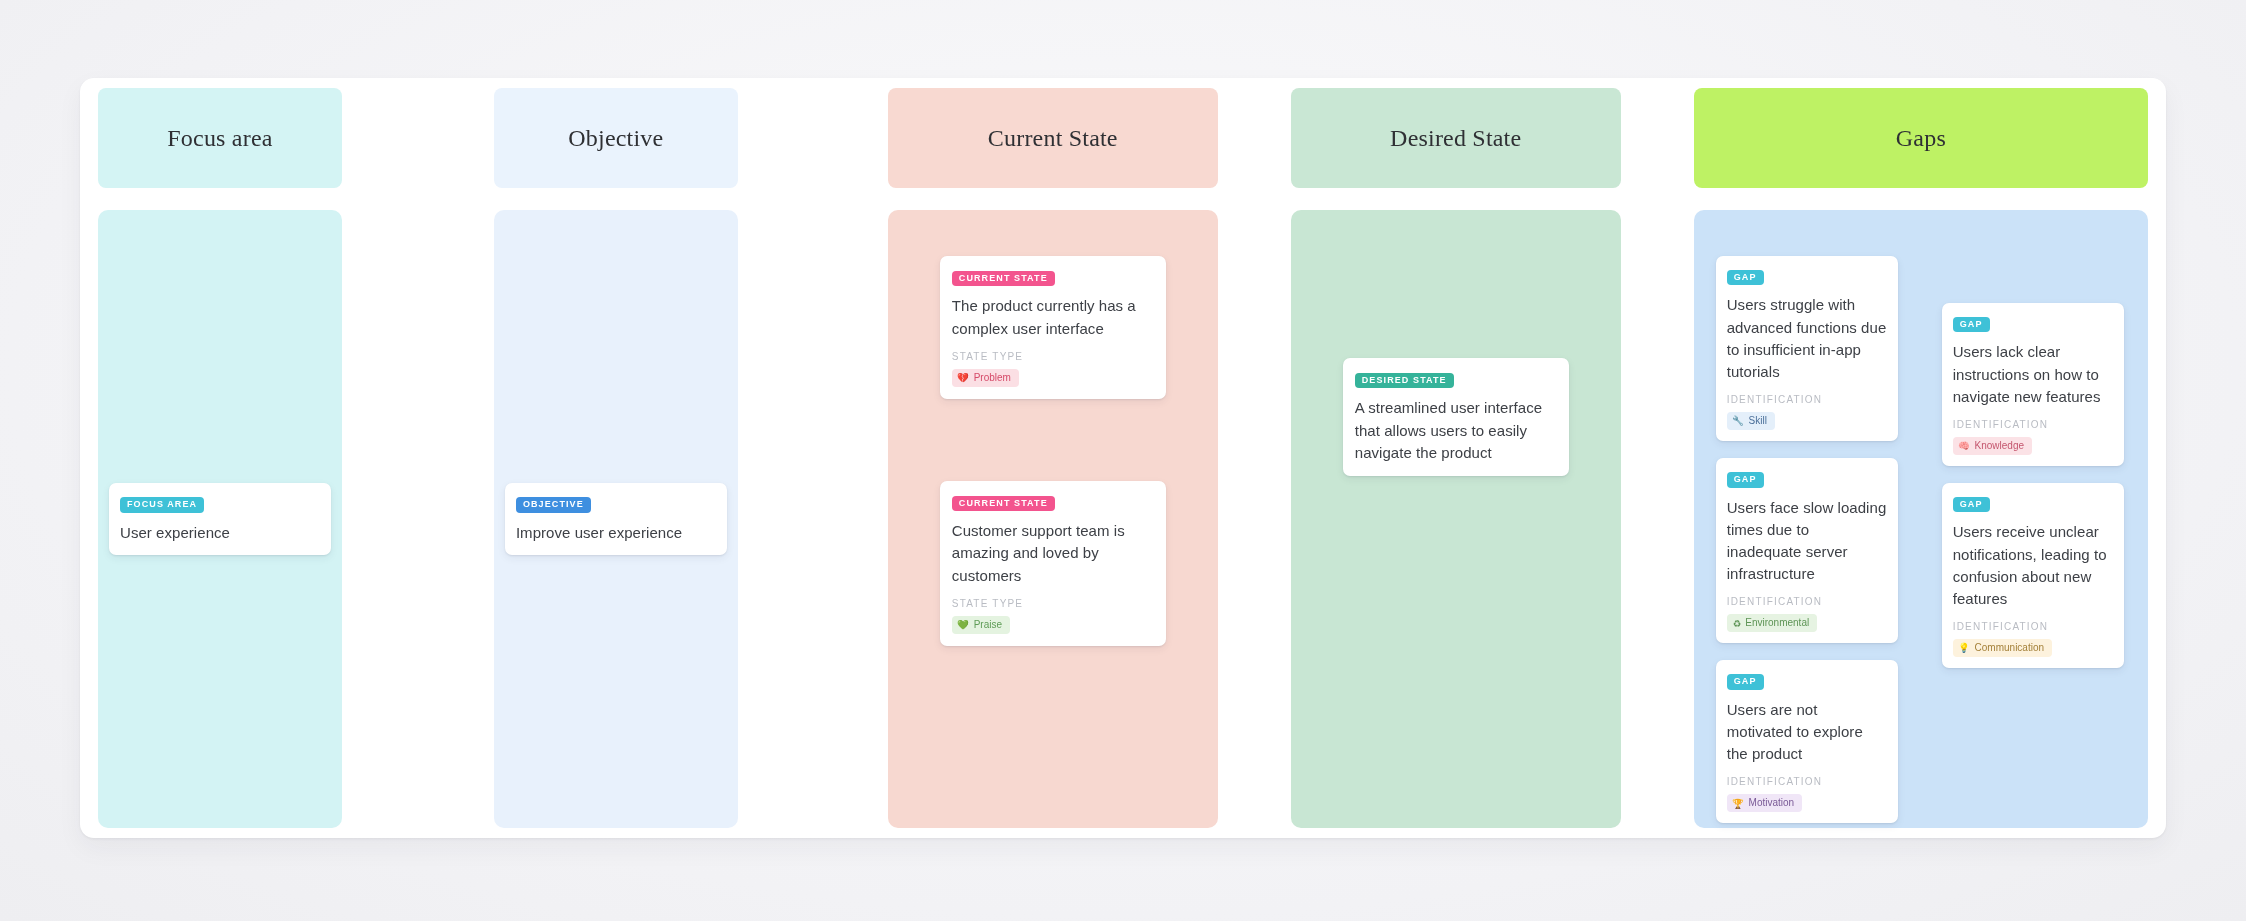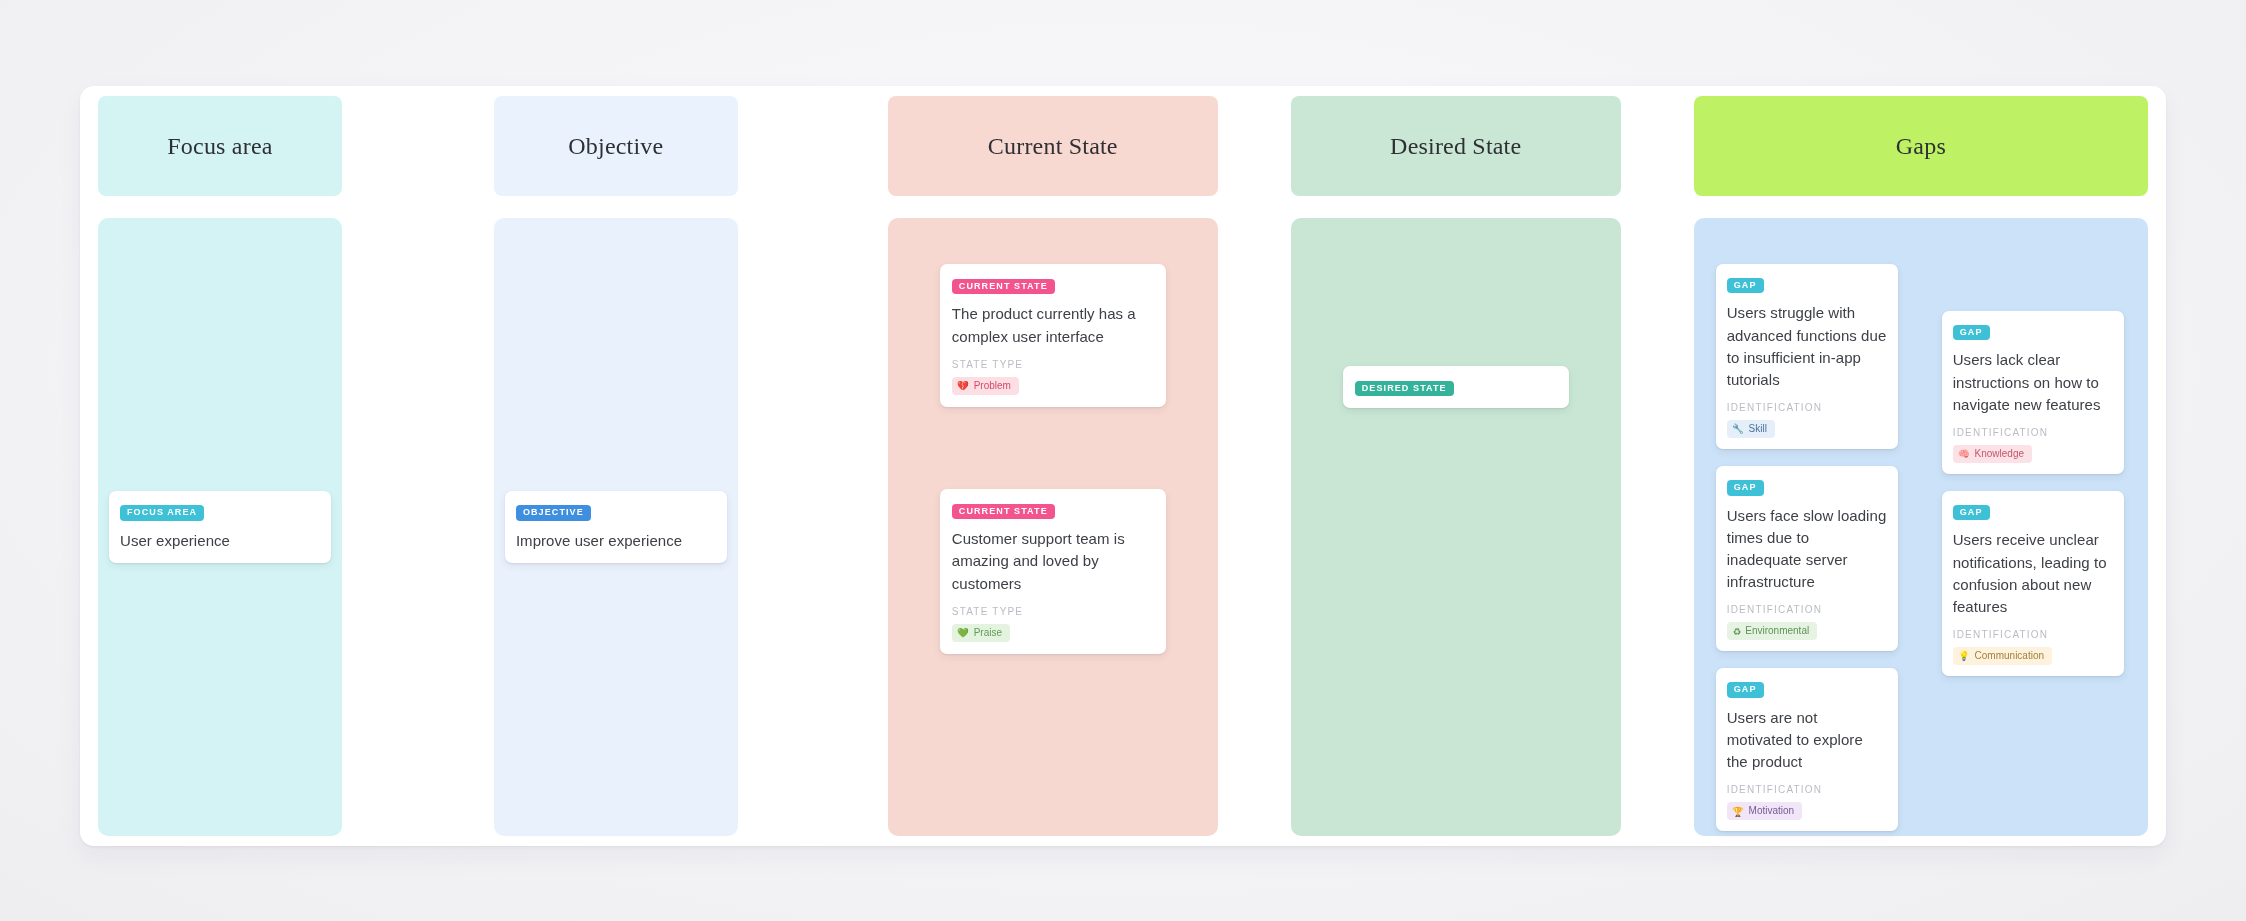--- a/index.html
+++ b/index.html
@@ -16,21 +16,21 @@
   body::before{
     content:"";
     position:fixed; inset:0;
     background: radial-gradient(ellipse at 50% 40%, #fbfbfc 0%, #f2f2f5 70%, #eeeef1 100%);
     z-index:0;
   }
 
   .board-panel{
     position: absolute;
     left: 80px;
-    top: 86px;
+    top: 78px;
     width: 2086px;
     height: 760px;
     background: #ffffff;
     border-radius: 14px;
     box-shadow: 0 1px 3px rgba(30,35,60,.07), 0 10px 26px rgba(30,35,60,.05);
     z-index: 1;
   }
 
   .columns{
     position:absolute;
@@ -220,20 +220,21 @@
           </span>
         </div>
       </div>
     </div>
 
     <div class="column col-desired">
       <div class="col-header" style="background: rgb(201, 231, 212);">Desired State</div>
       <div class="col-body body-stack desired" style="background: rgb(200, 230, 211);">
         <div class="card card-cs">
           <span class="badge" style="background: rgb(53, 179, 154);">DESIRED STATE</span>
+          <div class="card-text">A streamlined user interface that allows users to easily navigate the product</div>
         </div>
       </div>
     </div>
 
     <div class="column col-gaps">
       <div class="col-header" style="background: #bef264;">Gaps</div>
       <div class="col-body body-gaps" style="background: rgb(203, 226, 248);">
         <div class="gaps-inner">
 
           <div class="gaps-col first">

